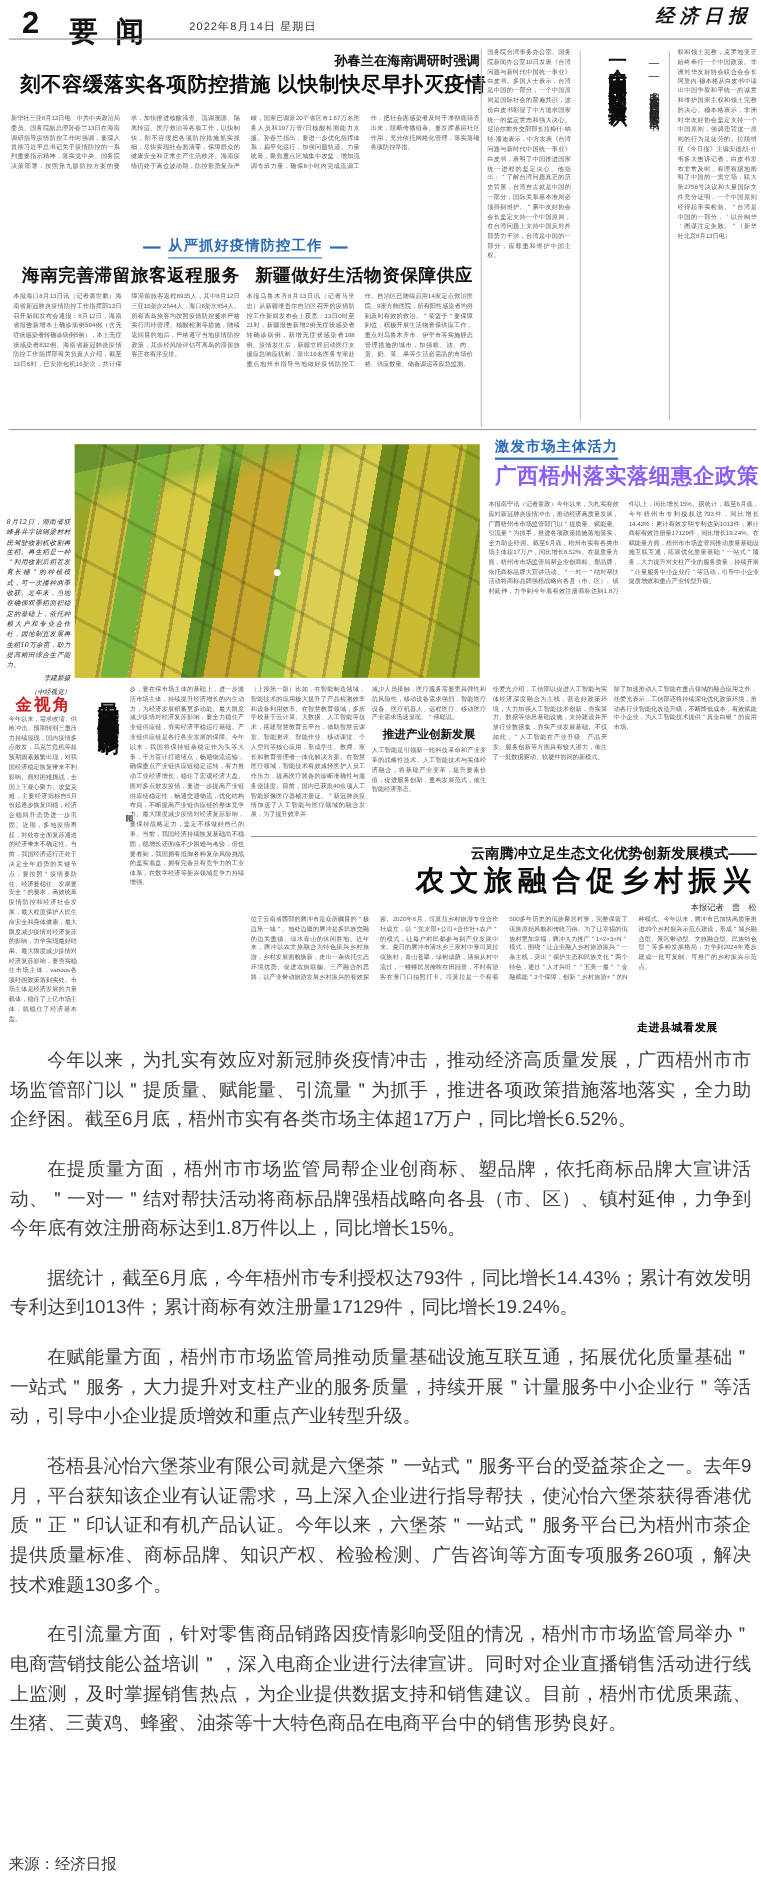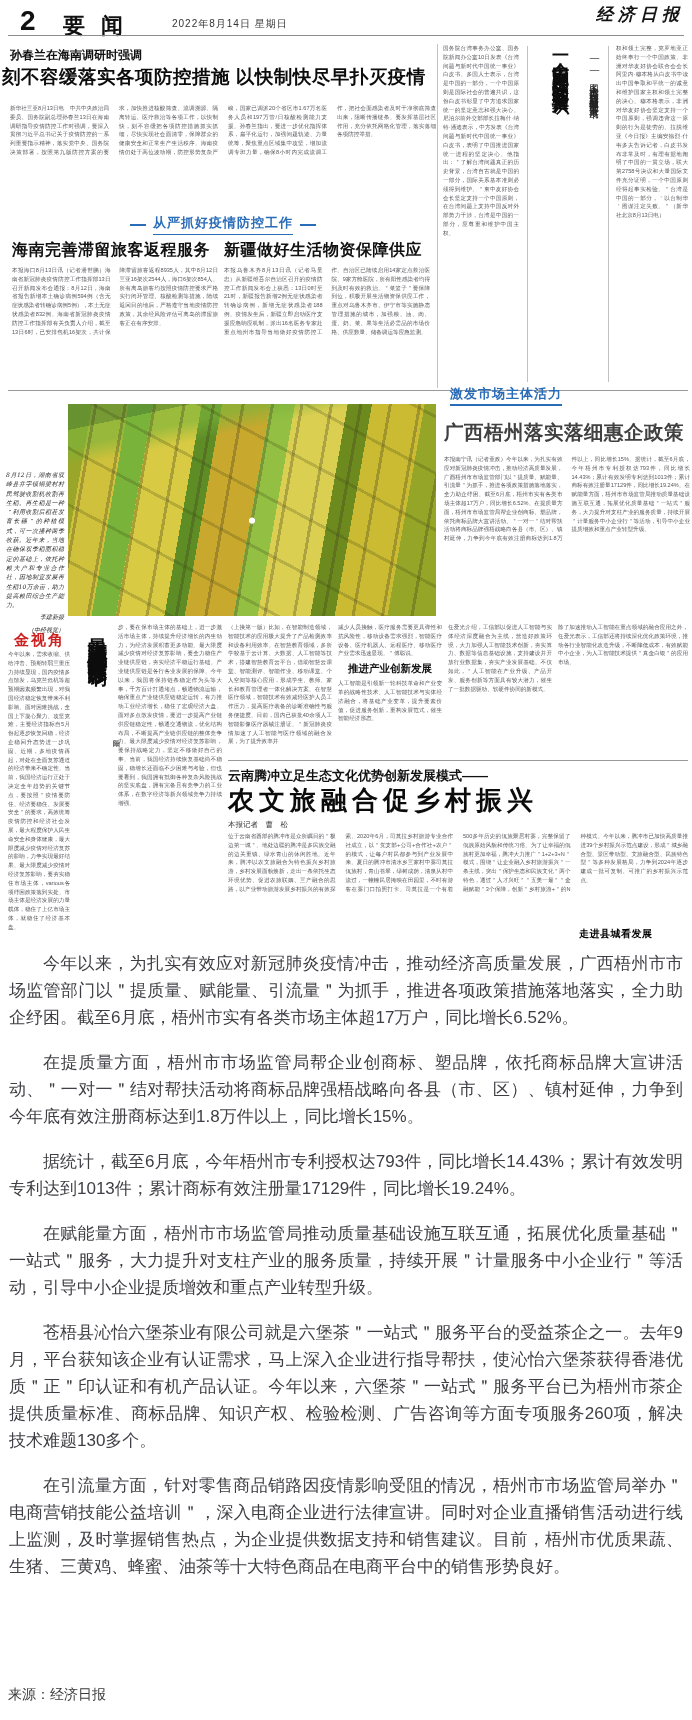--- a/index.html
+++ b/index.html
@@ -1,30 +1,30 @@
 <!DOCTYPE html>
 <html><head>
 <meta charset="utf-8">
 <style>
   html,body{margin:0;padding:0;background:#fff;}
   .page{position:relative;width:692px;height:1720px;background:#fff;overflow:hidden;
         font-family:"Liberation Sans","DejaVu Sans",sans-serif;color:#222;}
   .abs{position:absolute;}
-  .ctr{text-align:left;}
+  .ctr{text-align:right;}
   .tiny{font-size:5.6px;line-height:8.8px;text-align:justify;color:#56565c;overflow:hidden;}
   .cols2{column-count:2;column-gap:9px;}
   .cols4{column-count:4;column-gap:10px;}
   .vert{writing-mode:vertical-rl;text-orientation:upright;}
   .serifh{font-family:"DejaVu Serif","Liberation Serif",serif;}
   .hrule{position:absolute;height:1px;background:#9a9a9a;}
   .vrule{position:absolute;width:1px;background:#c2c2c2;}
 
   
   .pagenum{left:20px;top:5px;font-size:28px;font-weight:900;color:#111;}
-  .secword{left:63px;top:11px;font-size:22px;font-weight:900;letter-spacing:16px;color:#111;}
+  .secword{left:63px;top:11px;font-size:26px;font-weight:900;letter-spacing:16px;color:#111;}
   .dateline{left:172px;top:17px;font-size:10px;color:#333;letter-spacing:1px;}
   .mast{right:8px;top:3px;font-family:"DejaVu Serif","Liberation Serif",serif;font-style:italic;
         font-weight:bold;font-size:17px;letter-spacing:5px;color:#141414;}
   .hdrule{left:8px;width:676px;top:35px;background:#8d8d8d;}
 
   
   .kicker{left:10px;width:426px;top:47px;font-size:12px;font-weight:bold;color:#111;}
   .leadhl{left:2px;width:440px;top:64px;font-size:18.5px;font-weight:900;letter-spacing:.5px;
           white-space:nowrap;color:#0c0c0c;}
   .leadbody{left:10px;width:426px;top:104px;height:102px;}
@@ -62,23 +62,23 @@
       linear-gradient(168deg, rgba(88,140,50,.75) 0 9%, rgba(122,179,58,.65) 9% 15%, rgba(0,0,0,0) 22%),
       linear-gradient(100deg,
         #9aa629 0 6%, #cfc13b 6% 15%, #7ab33a 15% 21%, #d8ca42 21% 33%,
         #5e8d26 33% 38%, #c9a82e 38% 50%, #93c043 50% 56%, #dbcf52 56% 69%,
         #6d8a1f 69% 75%, #cabb33 75% 88%, #94a527 88% 100%);}
   .caption{left:6px;width:58px;top:470px;font-size:6px;line-height:9.3px;color:#2a2a2a;
            font-family:"DejaVu Serif","Liberation Serif",serif;font-style:italic;text-align:justify;}
   .capby{display:block;text-align:right;margin-top:3px;font-style:italic;}
 
   
-  .mklabel{left:450px;top:385px;font-size:13px;font-weight:bold;color:#2a6cb8;
+  .mklabel{left:450px;top:397px;font-size:13px;font-weight:bold;color:#2a6cb8;
            border-bottom:2px solid #2a6cb8;padding-bottom:1px;letter-spacing:1px;}
-  .mkhl{left:444px;width:246px;top:419px;font-size:19.5px;font-weight:900;letter-spacing:.5px;color:#404040;}
+  .mkhl{left:444px;width:246px;top:419px;font-size:19.5px;font-weight:900;letter-spacing:.5px;color:#8b5cf6;}
   .mkbody{left:444px;width:246px;top:455px;height:158px;}
 
   
   .gvlabel{left:14px;top:631px;font-size:15px;font-weight:900;color:#cc2222;letter-spacing:2px;}
   .gvbody{left:8px;width:62px;top:650px;height:294px;}
 
   
   .imphl{left:76px;top:623px;width:36px;height:324px;font-size:19.5px;font-weight:900;
          letter-spacing:2px;color:#0d0d0d;}
   .impby{left:112px;top:735px;width:9px;height:40px;font-size:7px;color:#444;}

